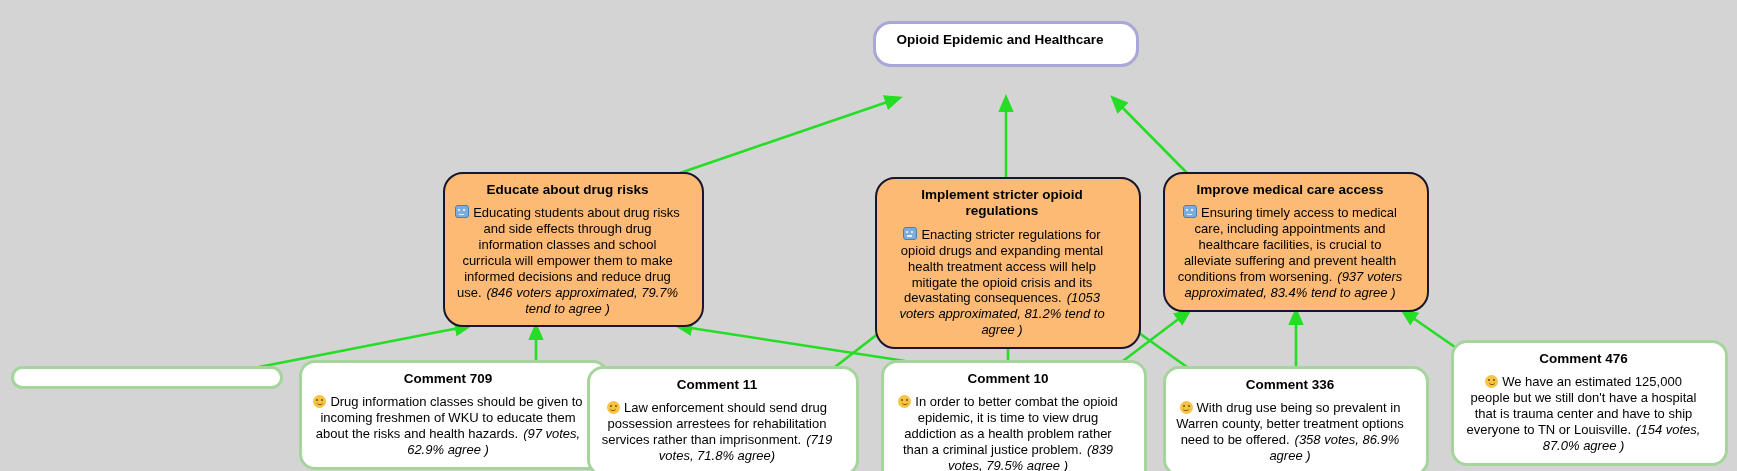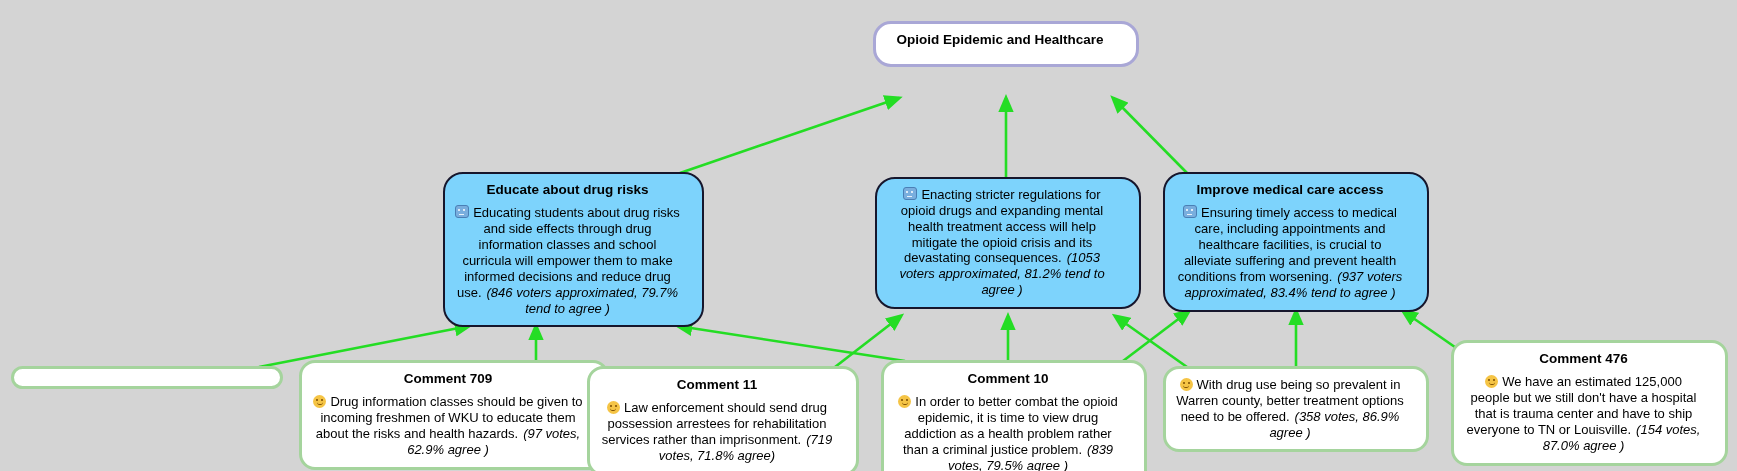--- a/index.html
+++ b/index.html
@@ -36,21 +36,21 @@
     margin-bottom: 7px;
   }
   .node-body { font-size: 13px; }
   .stat { font-style: italic; margin-left: 5px; }
   .root-node {
     background: #ffffff;
     border: 3px solid #a9a7d6;
     border-radius: 18px;
   }
   .topic-node {
-    background: #7dd3fc;
+    background: #fdba74;
     border: 2.5px solid #16162c;
     border-radius: 20px;
   }
   .comment-node {
     background: #ffffff;
     border: 3px solid #a5d49d;
     border-radius: 16px;
   }
   
   .icon {
@@ -127,20 +127,21 @@
   <div class="node root-node" style="left:873px; top:21px; width:266px;">
     <div class="node-title">Opioid Epidemic and Healthcare</div>
   </div>
 
   <div class="node topic-node" style="left:443px; top:172px; width:261px;">
     <div class="node-title">Educate about drug risks</div>
     <div class="node-body"><span class="icon robot"></span><span>Educating students about drug risks and side effects through drug information classes and school curricula will empower them to make informed decisions and reduce drug use.</span><span class="stat">(846 voters approximated, 79.7% tend to agree )</span></div>
   </div>
 
   <div class="node topic-node" style="left:875px; top:177px; width:266px;">
+    <div class="node-title">Implement stricter opioid regulations</div>
     <div class="node-body"><span class="icon robot"></span><span>Enacting stricter regulations for opioid drugs and expanding mental health treatment access will help mitigate the opioid crisis and its devastating consequences.</span><span class="stat">(1053 voters approximated, 81.2% tend to agree )</span></div>
   </div>
 
   <div class="node topic-node" style="left:1163px; top:172px; width:266px;">
     <div class="node-title">Improve medical care access</div>
     <div class="node-body"><span class="icon robot"></span><span>Ensuring timely access to medical care, including appointments and healthcare facilities, is crucial to alleviate suffering and prevent health conditions from worsening.</span><span class="stat">(937 voters approximated, 83.4% tend to agree )</span></div>
   </div>
 
   <div class="node comment-node" style="left:11px; top:366px; width:272px;">
   </div>
@@ -154,20 +155,21 @@
     <div class="node-title">Comment 11</div>
     <div class="node-body"><span class="icon smiley"></span><span>Law enforcement should send drug possession arrestees for rehabilitation services rather than imprisonment.</span><span class="stat">(719 votes, 71.8% agree)</span></div>
   </div>
 
   <div class="node comment-node" style="left:881px; top:360px; width:266px;">
     <div class="node-title">Comment 10</div>
     <div class="node-body"><span class="icon smiley"></span><span>In order to better combat the opioid epidemic, it is time to view drug addiction as a health problem rather than a criminal justice problem.</span><span class="stat">(839 votes, 79.5% agree )</span></div>
   </div>
 
   <div class="node comment-node" style="left:1163px; top:366px; width:266px;">
+    <div class="node-title">Comment 336</div>
     <div class="node-body"><span class="icon smiley"></span><span>With drug use being so prevalent in Warren county, better treatment options need to be offered.</span><span class="stat">(358 votes, 86.9% agree )</span></div>
   </div>
 
   <div class="node comment-node" style="left:1451px; top:340px; width:277px;">
     <div class="node-title">Comment 476</div>
     <div class="node-body"><span class="icon smiley"></span><span>We have an estimated 125,000 people but we still don't have a hospital that is trauma center and have to ship everyone to TN or Louisville.</span><span class="stat">(154 votes, 87.0% agree )</span></div>
   </div>
 
 </div>
 

